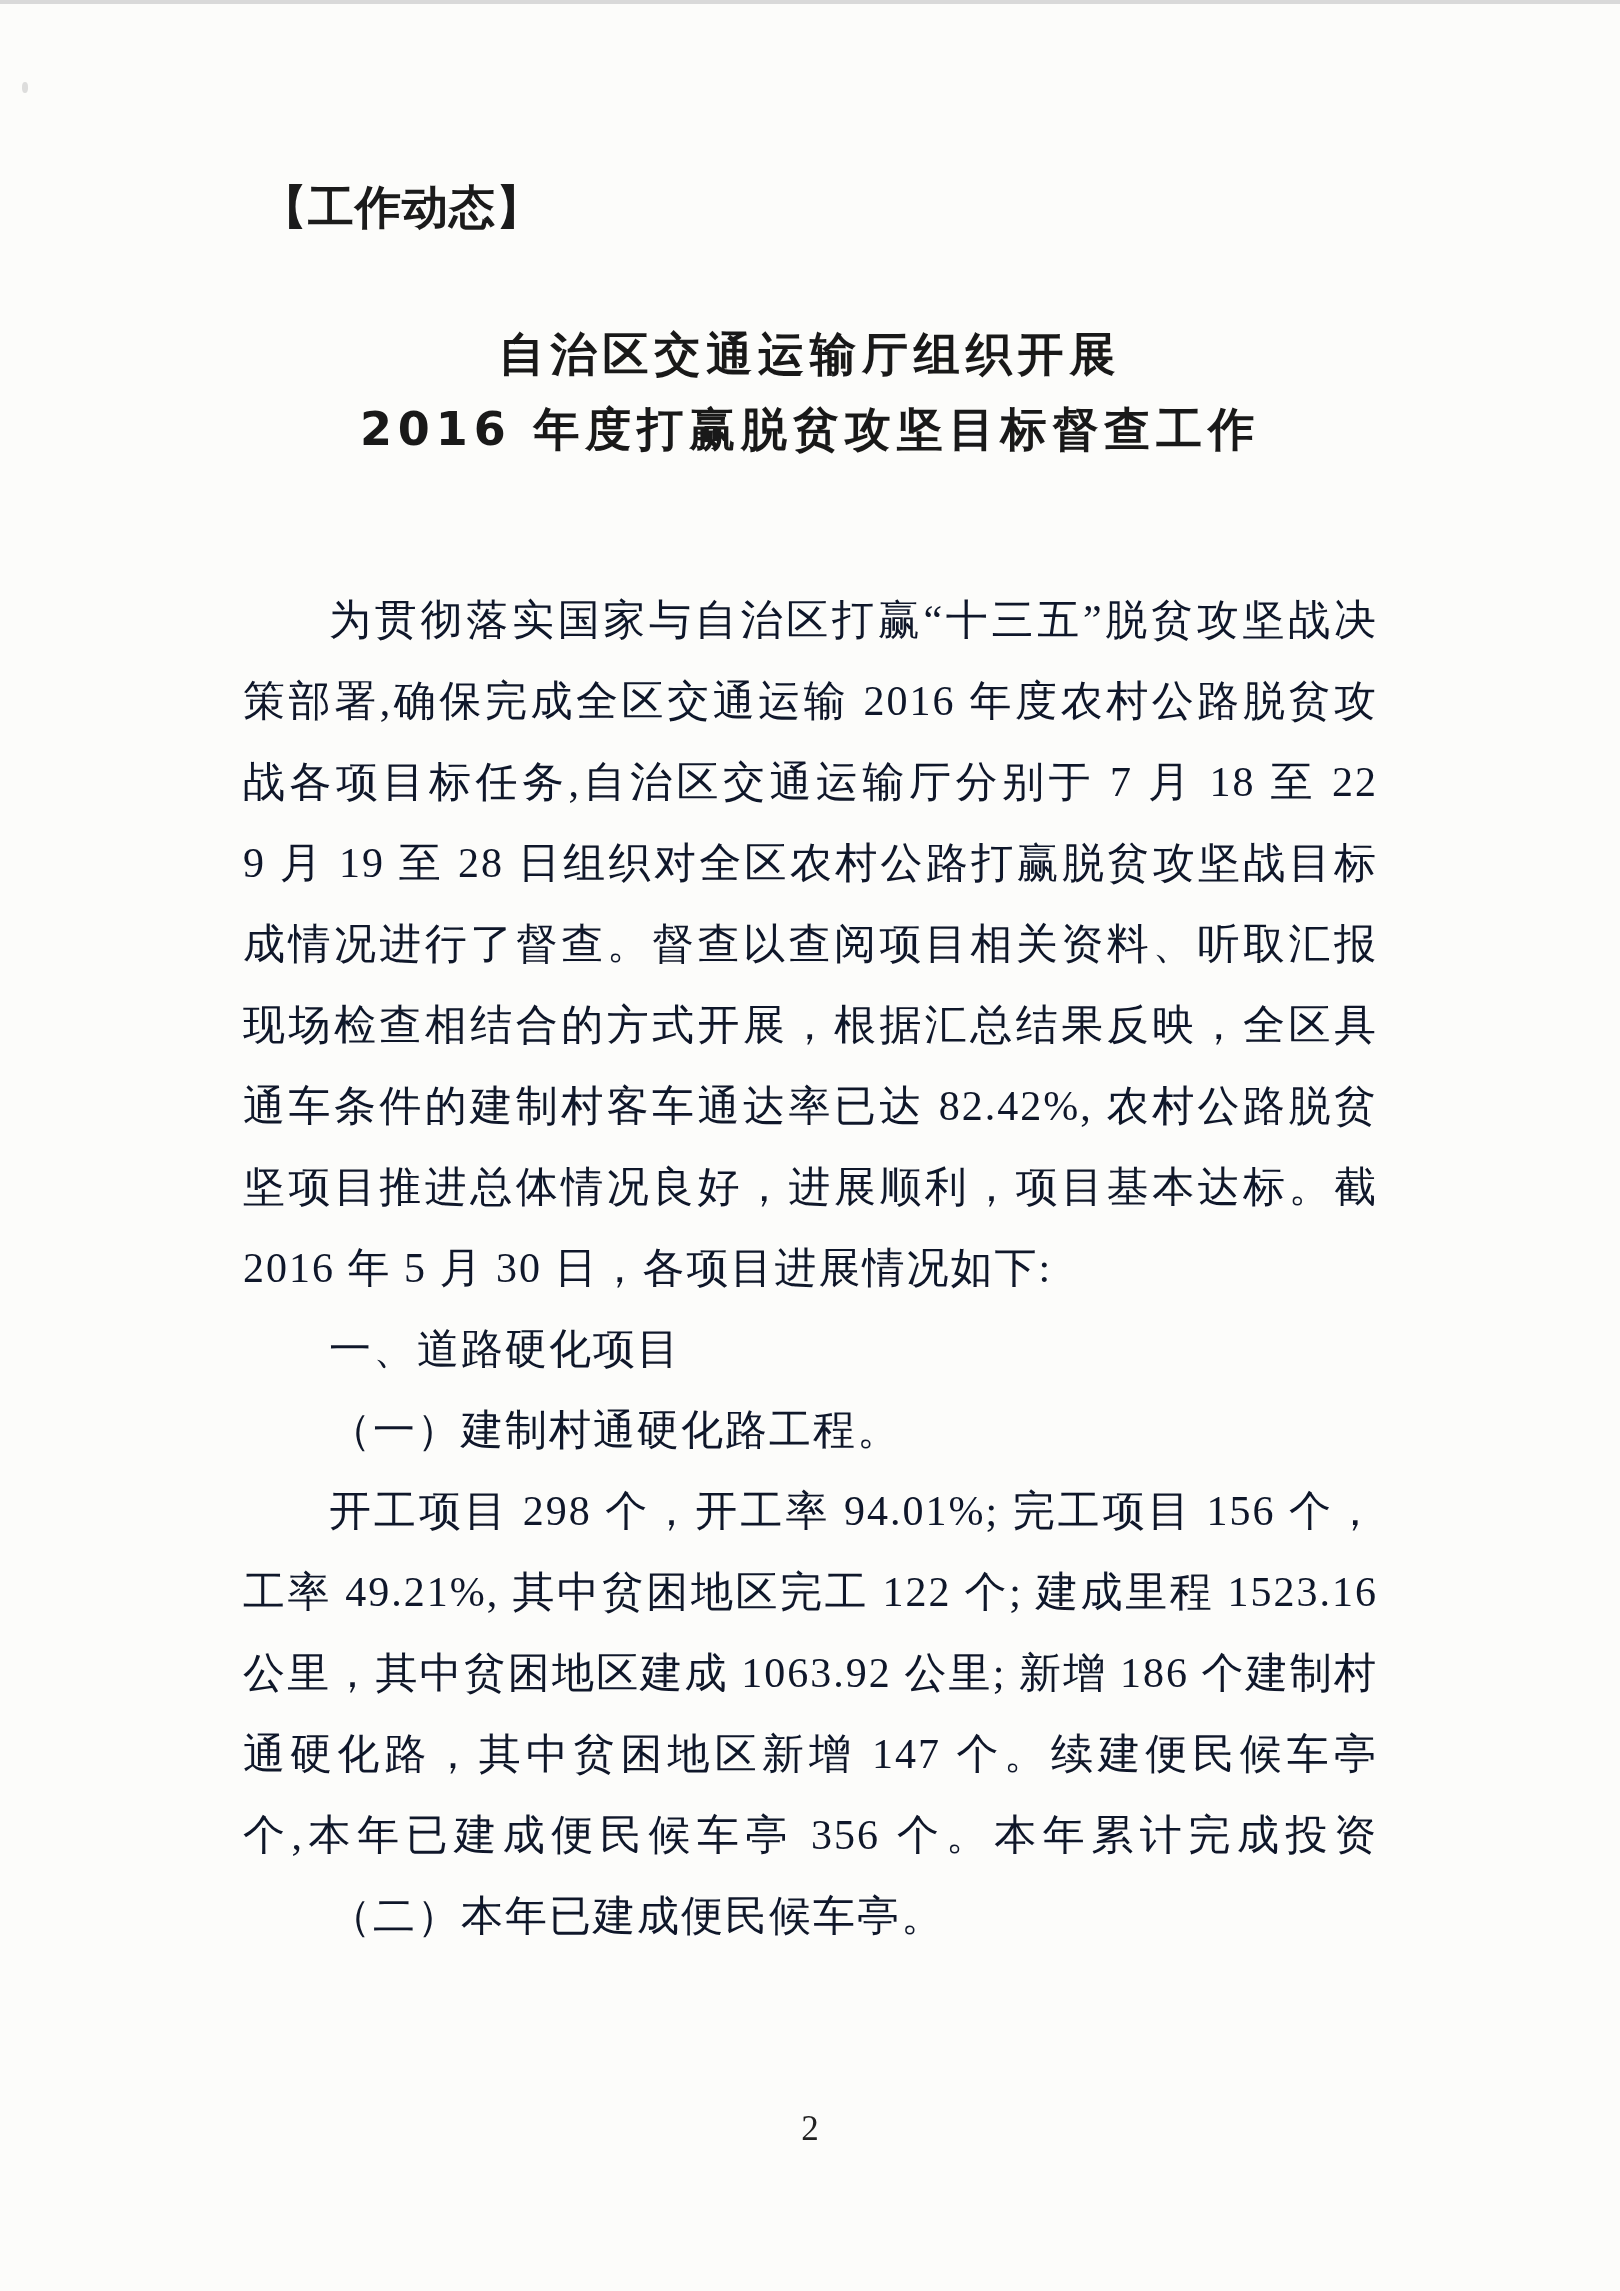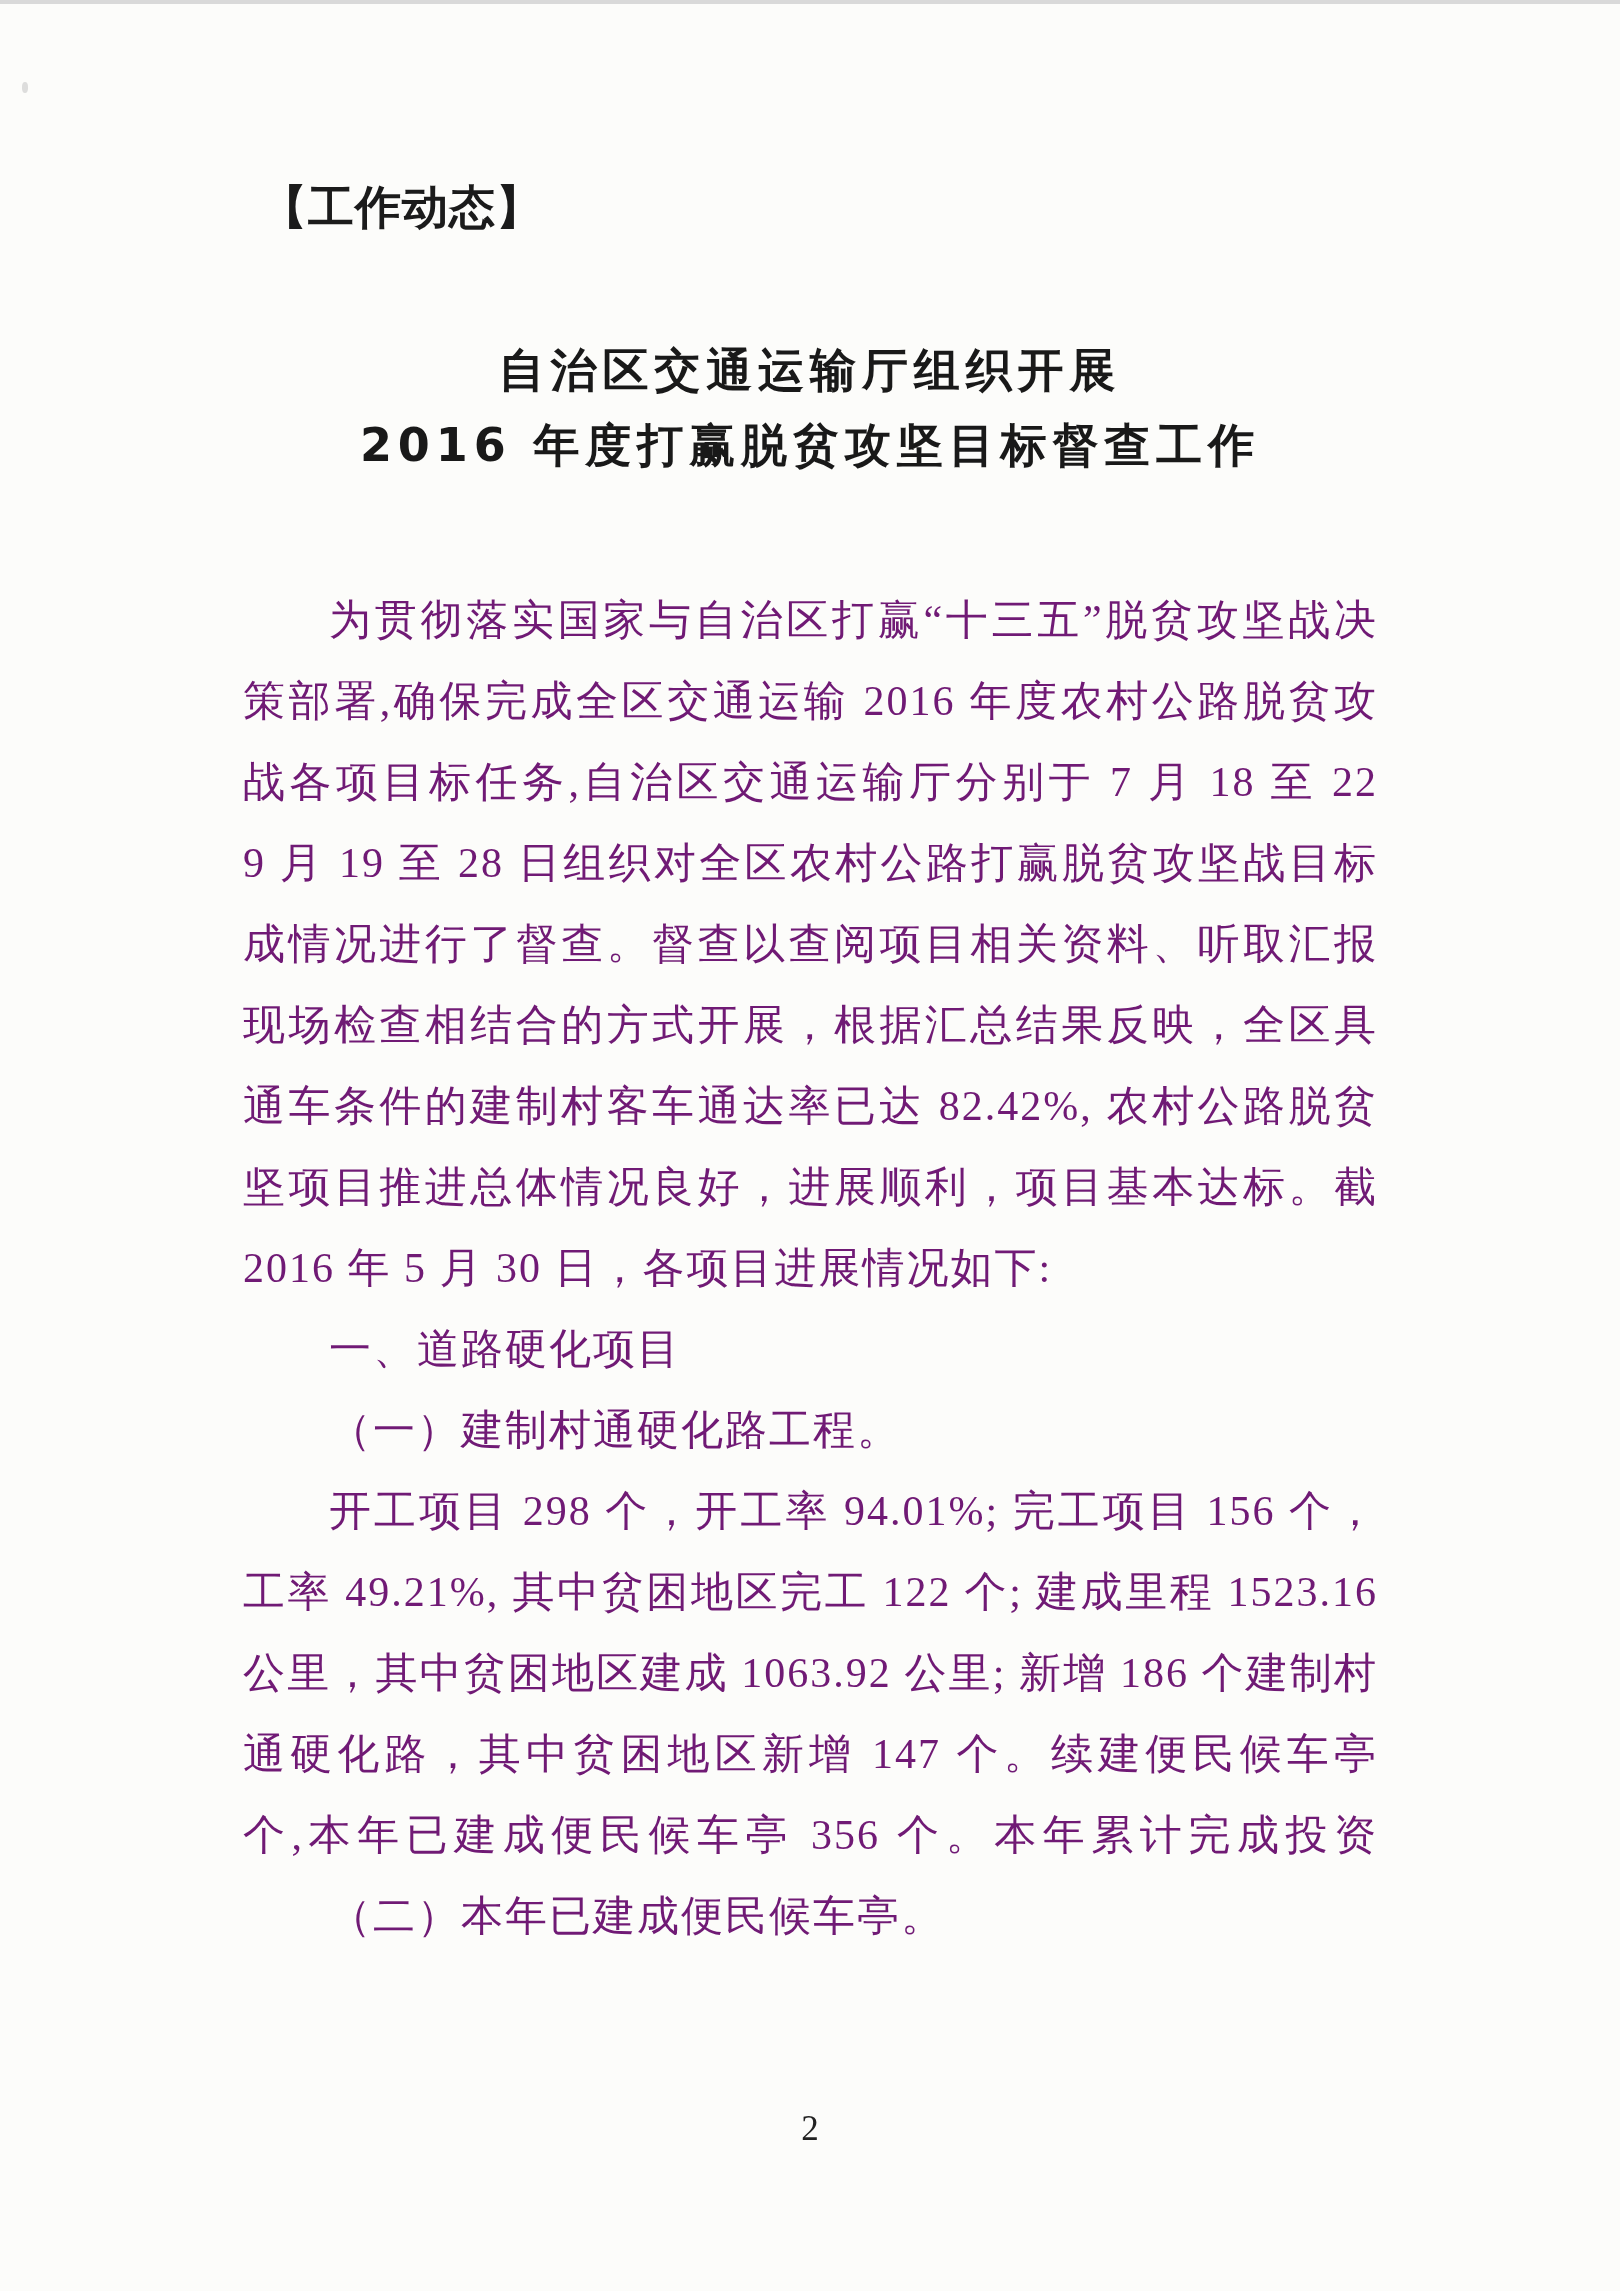--- a/index.html
+++ b/index.html
@@ -36,39 +36,39 @@
     font-weight: bold;
     font-size: 46px;
     line-height: 55px;
     letter-spacing: 1px;
     color: #1b1b1b;
   }
   .title-block {
     position: absolute;
     left: 0;
     right: 0;
-    top: 329px;
+    top: 313px;
     text-align: center;
     font-family: "DejaVu Sans", sans-serif;
     font-weight: bold;
     font-size: 46px;
     color: #191919;
   }
   .title-line {
     height: 75px;
     line-height: 75px;
     letter-spacing: 5.9px;
   }
   .body-block {
     position: absolute;
     left: 243px;
     top: 576px;
     width: 1135px;
     font-size: 42px;
-    color: #701a75;
+    color: #0f172a;
   }
   .body-line {
     height: 81px;
     line-height: 81px;
     letter-spacing: 2px;
     overflow: hidden;
     text-align: left;
     white-space: nowrap;
   }
   .body-line.justify {

